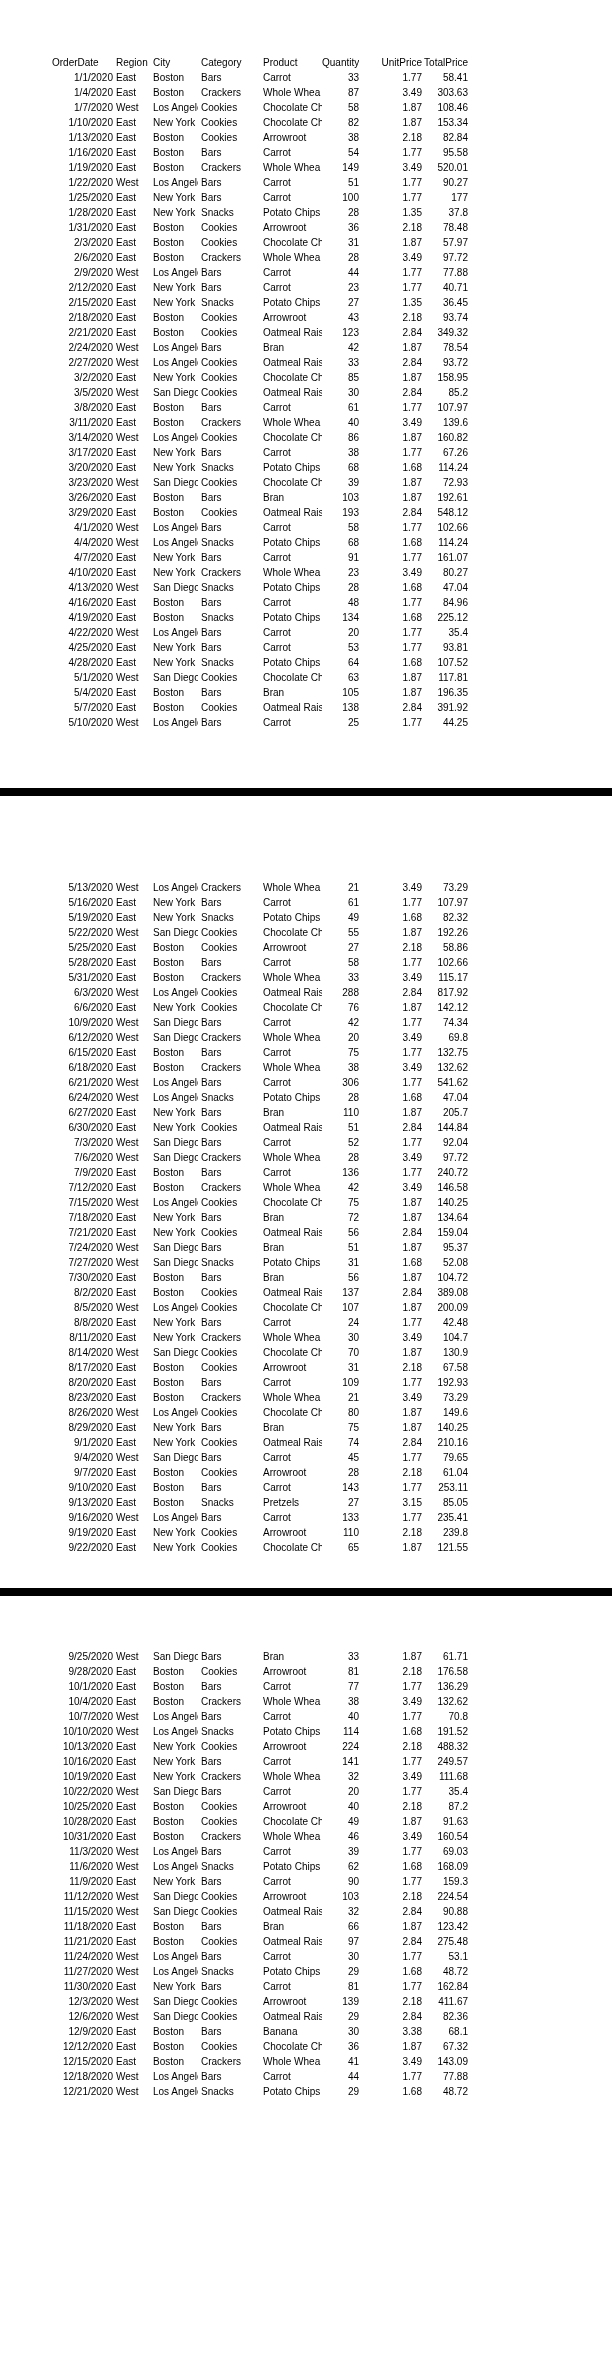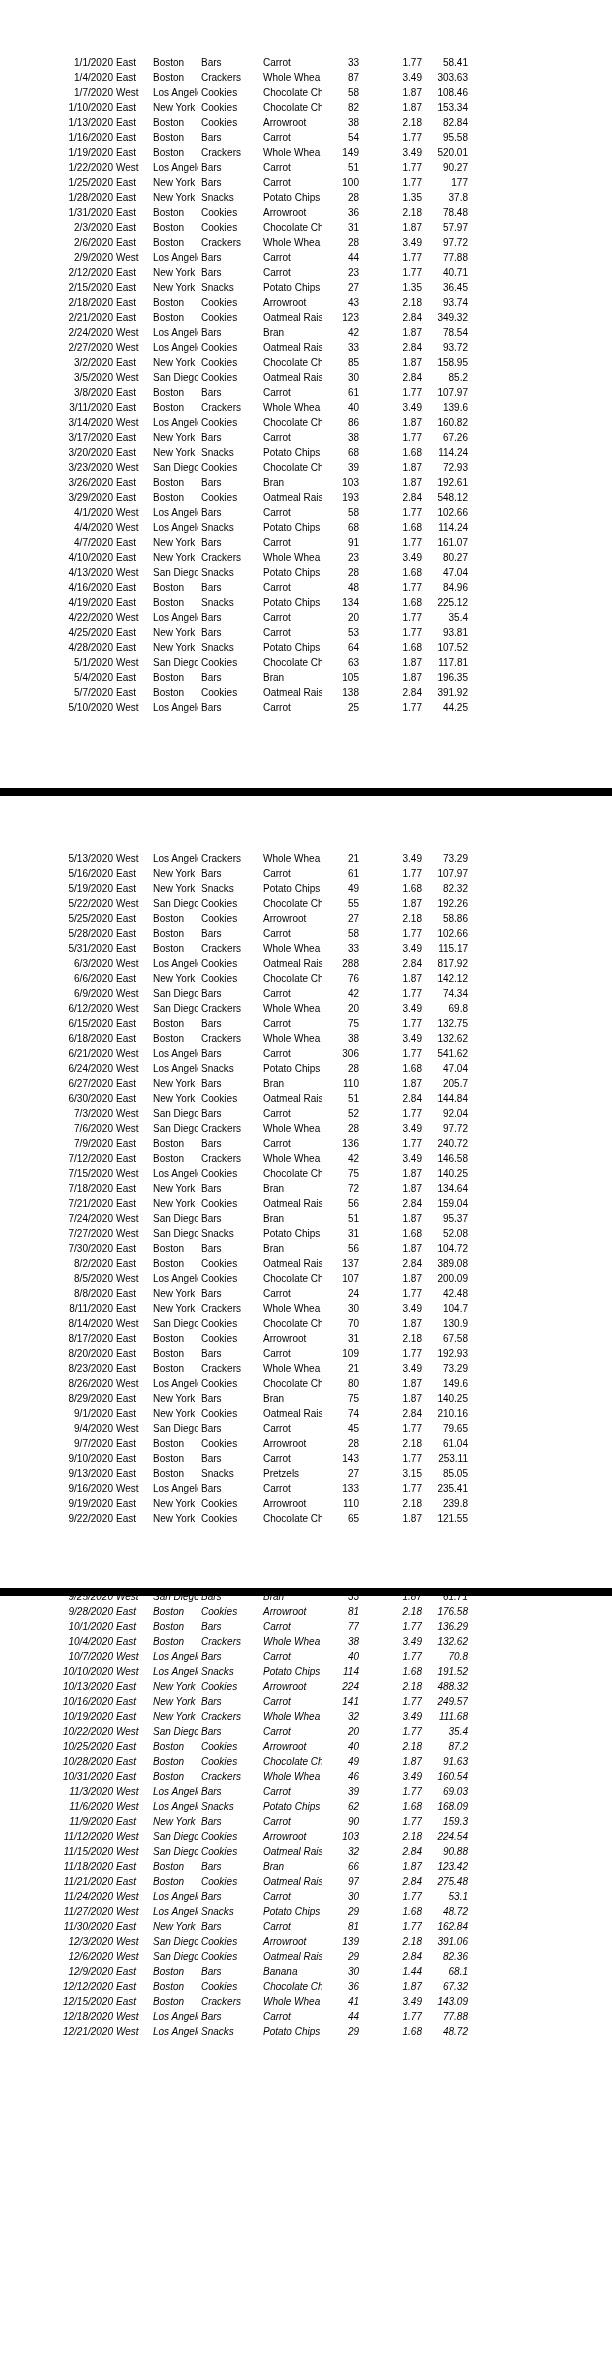--- a/index.html
+++ b/index.html
@@ -8,22 +8,22 @@
     width: 612px;
     height: 2376px;
     background: #ffffff;
     font-family: "Liberation Sans", sans-serif;
     font-size: 10px;
     color: #000000;
     overflow: hidden;
   }
   .sheet-section { position: absolute; left: 45px; width: 423px; }
   .section-1 { top: 55px; }
-  .section-2 { top: 851px; }
-  .section-3 { top: 1589px; font-style: italic; }
+  .section-2 { top: 880px; }
+  .section-3 { top: 1649px; }
   .row { display: flex; height: 15px; line-height: 15px; }
   .cell { box-sizing: border-box; white-space: nowrap; overflow: hidden; }
   .c0 { width: 68px; text-align: right; }
   .c1 { width: 37px; padding-left: 3px; }
   .c2 { width: 48px; padding-left: 3px; }
   .c3 { width: 62px; padding-left: 3px; }
   .c4 { width: 62px; padding-left: 3px; }
   .c5 { width: 37px; text-align: right; }
   .c6 { width: 63px; text-align: right; }
   .c7 { width: 46px; text-align: right; }
@@ -36,20 +36,30 @@
     background: #000000;
   }
   .divider-1 { top: 788px; }
   .divider-2 { top: 1588px; }
 </style>
 </head>
 <body>
 
 <div class="canvas">
   <div class="sheet-section section-1">
+      <div class="row header-row">
+        <span class="cell c0">OrderDate</span>
+        <span class="cell c1">Region</span>
+        <span class="cell c2">City</span>
+        <span class="cell c3">Category</span>
+        <span class="cell c4">Product</span>
+        <span class="cell c5">Quantity</span>
+        <span class="cell c6">UnitPrice</span>
+        <span class="cell c7">TotalPrice</span>
+      </div>
       <div class="row">
         <span class="cell c0">1/1/2020</span>
         <span class="cell c1">East</span>
         <span class="cell c2">Boston</span>
         <span class="cell c3">Bars</span>
         <span class="cell c4">Carrot</span>
         <span class="cell c5">33</span>
         <span class="cell c6">1.77</span>
         <span class="cell c7">58.41</span>
       </div>
@@ -570,21 +580,21 @@
         <span class="cell c0">6/6/2020</span>
         <span class="cell c1">East</span>
         <span class="cell c2">New York</span>
         <span class="cell c3">Cookies</span>
         <span class="cell c4">Chocolate Ch</span>
         <span class="cell c5">76</span>
         <span class="cell c6">1.87</span>
         <span class="cell c7">142.12</span>
       </div>
       <div class="row">
-        <span class="cell c0">6/9/2020</span>
+        <span class="cell c0">10/9/2020</span>
         <span class="cell c1">West</span>
         <span class="cell c2">San Diego</span>
         <span class="cell c3">Bars</span>
         <span class="cell c4">Carrot</span>
         <span class="cell c5">42</span>
         <span class="cell c6">1.77</span>
         <span class="cell c7">74.34</span>
       </div>
       <div class="row">
         <span class="cell c0">6/12/2020</span>
@@ -1170,40 +1180,40 @@
         <span class="cell c7">162.84</span>
       </div>
       <div class="row">
         <span class="cell c0">12/3/2020</span>
         <span class="cell c1">West</span>
         <span class="cell c2">San Diego</span>
         <span class="cell c3">Cookies</span>
         <span class="cell c4">Arrowroot</span>
         <span class="cell c5">139</span>
         <span class="cell c6">2.18</span>
-        <span class="cell c7">391.06</span>
+        <span class="cell c7">411.67</span>
       </div>
       <div class="row">
         <span class="cell c0">12/6/2020</span>
         <span class="cell c1">West</span>
         <span class="cell c2">San Diego</span>
         <span class="cell c3">Cookies</span>
         <span class="cell c4">Oatmeal Rais</span>
         <span class="cell c5">29</span>
         <span class="cell c6">2.84</span>
         <span class="cell c7">82.36</span>
       </div>
       <div class="row">
         <span class="cell c0">12/9/2020</span>
         <span class="cell c1">East</span>
         <span class="cell c2">Boston</span>
         <span class="cell c3">Bars</span>
         <span class="cell c4">Banana</span>
         <span class="cell c5">30</span>
-        <span class="cell c6">1.44</span>
+        <span class="cell c6">3.38</span>
         <span class="cell c7">68.1</span>
       </div>
       <div class="row">
         <span class="cell c0">12/12/2020</span>
         <span class="cell c1">East</span>
         <span class="cell c2">Boston</span>
         <span class="cell c3">Cookies</span>
         <span class="cell c4">Chocolate Ch</span>
         <span class="cell c5">36</span>
         <span class="cell c6">1.87</span>

